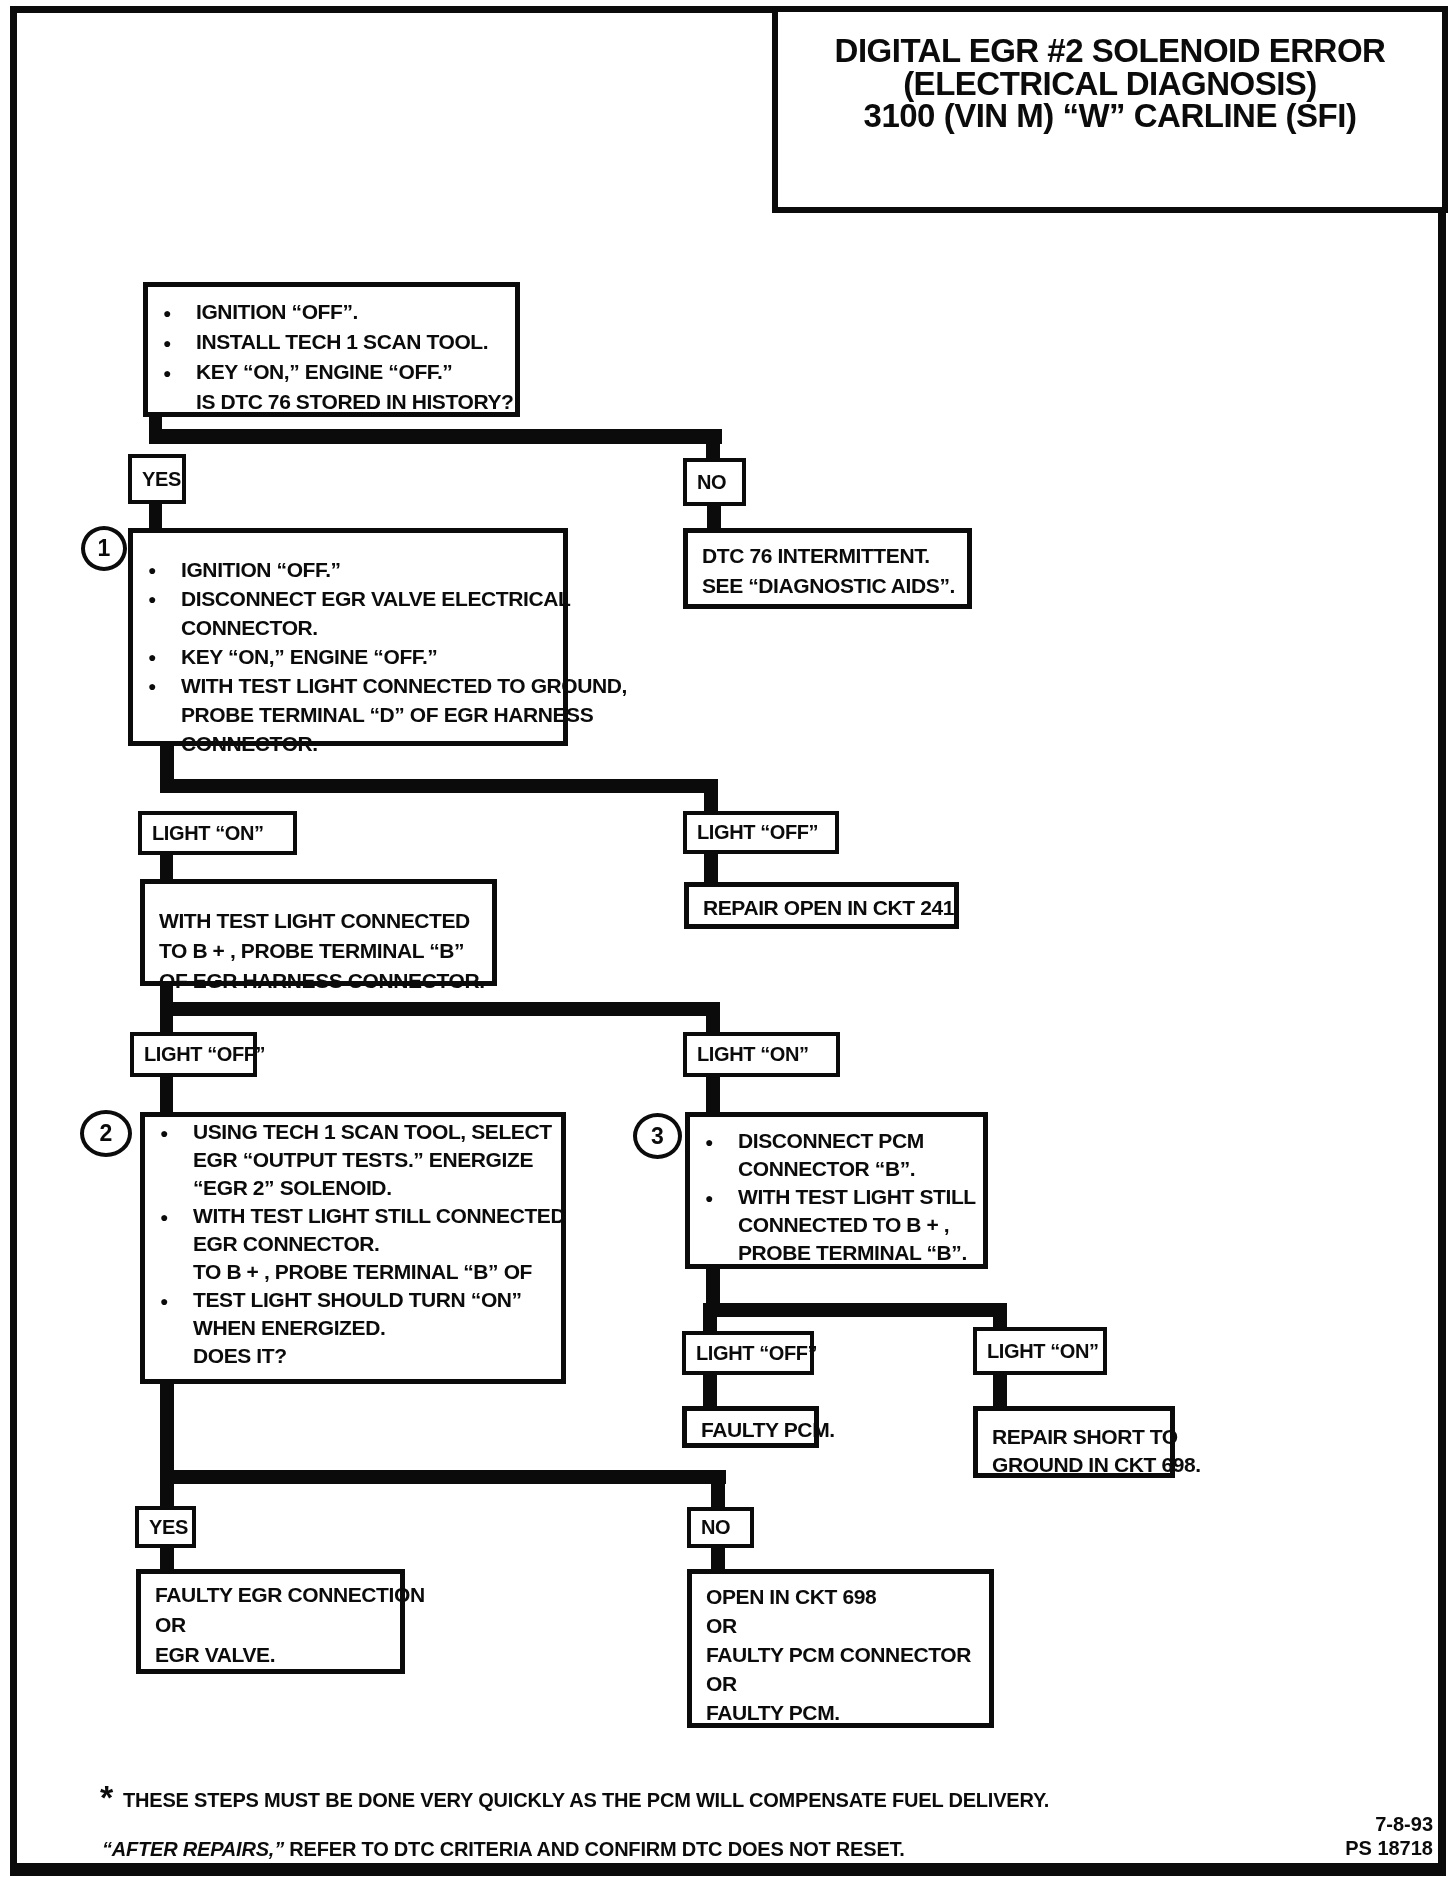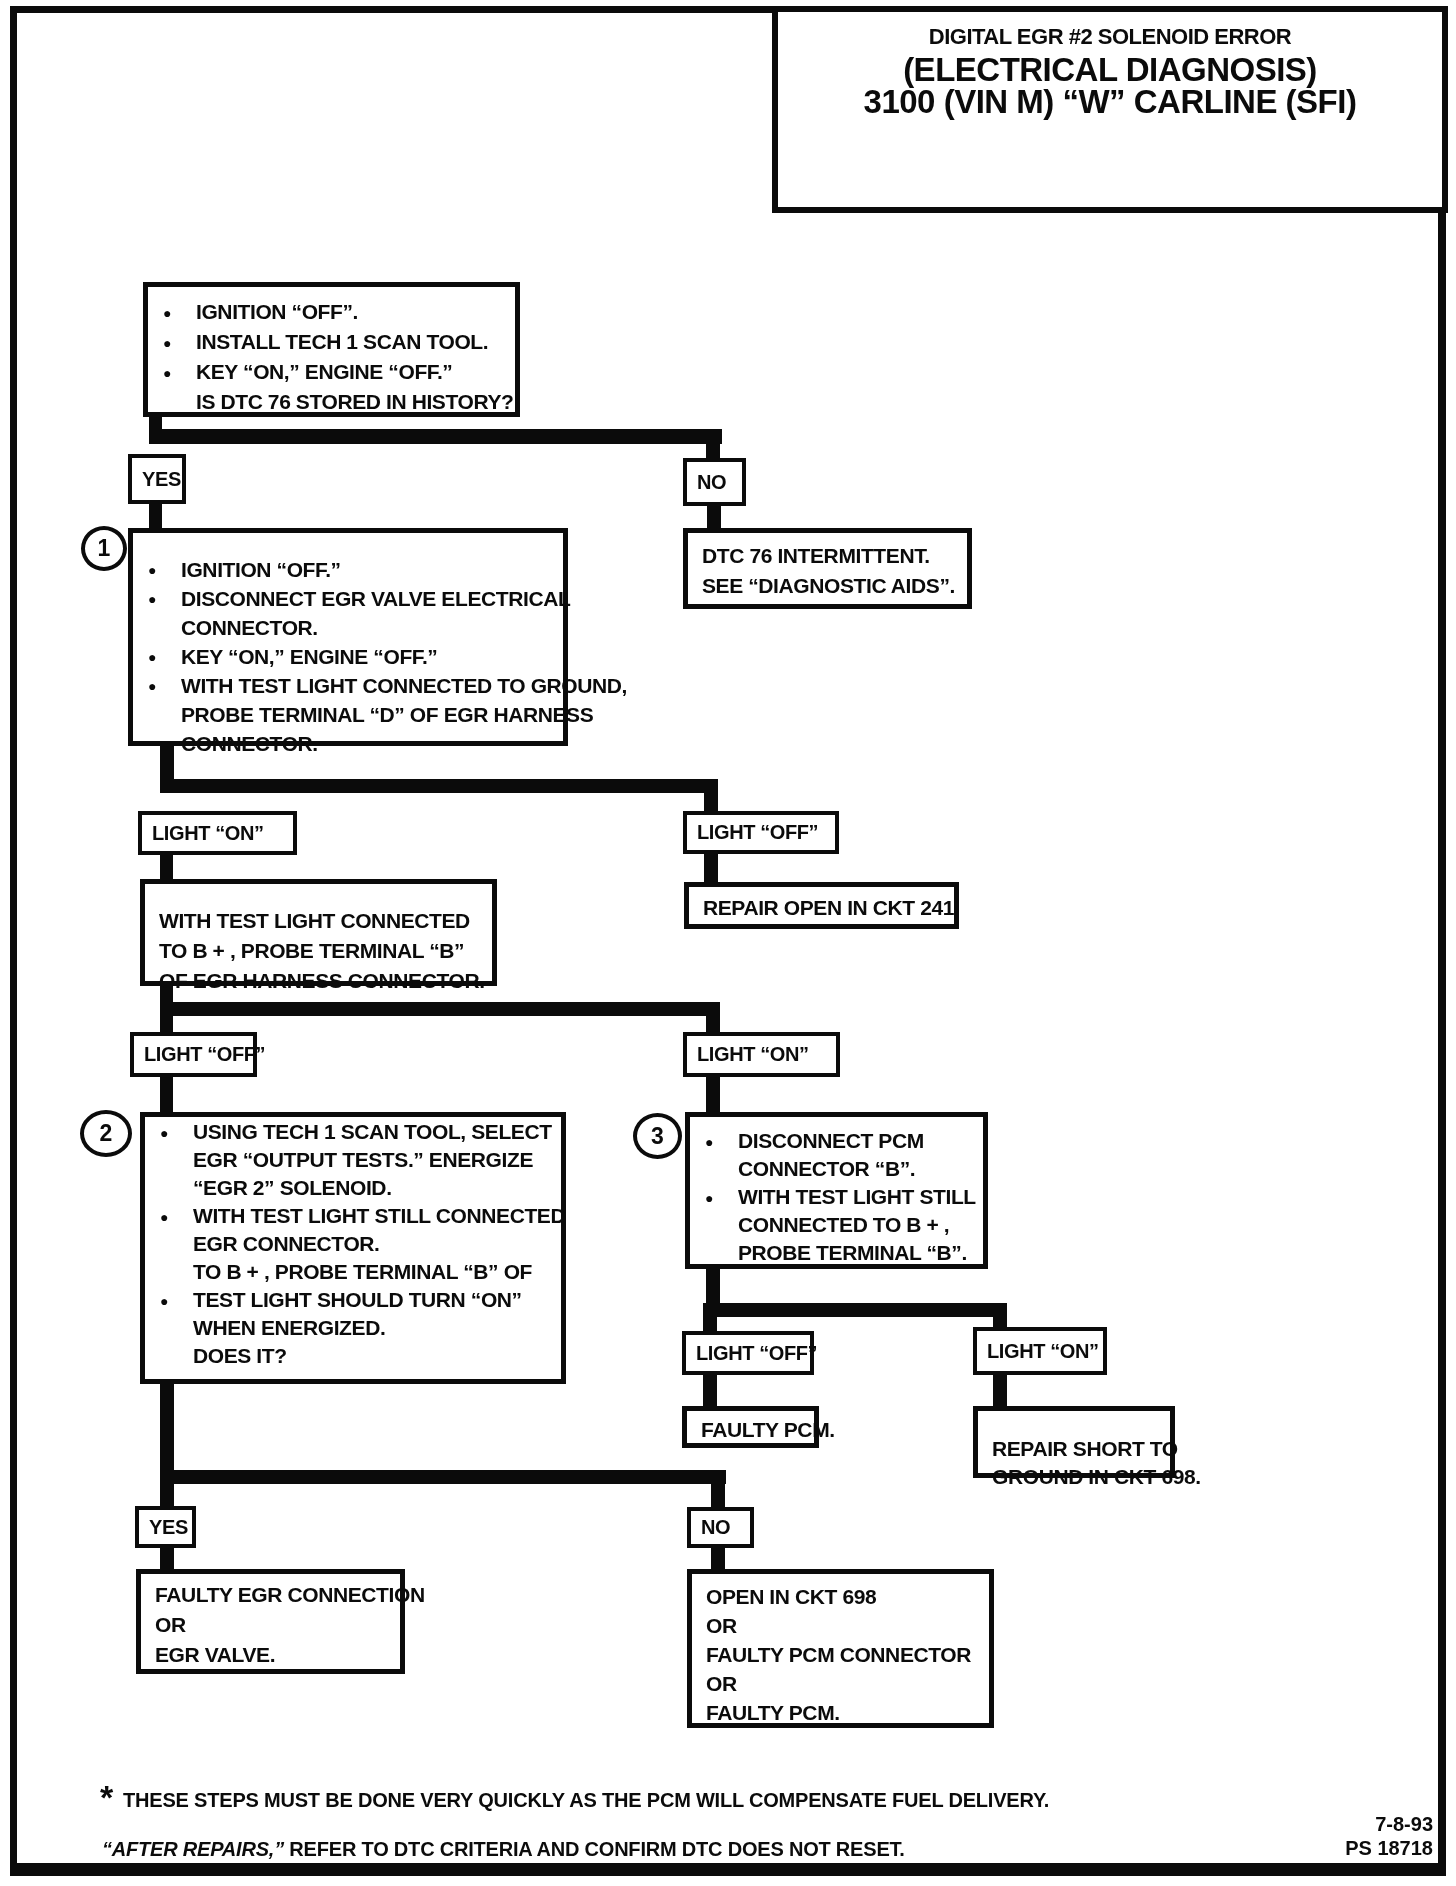--- a/index.html
+++ b/index.html
@@ -15,21 +15,21 @@
     border-style:solid; border-color:var(--ink);
     border-width:7px 8px 13px 7px; box-sizing:border-box;
   }
   
   .title-box {
     position:absolute; left:772px; top:6px; width:676px; height:207px;
     border:6px solid var(--ink); box-sizing:border-box; background:var(--paper);
     text-align:center; letter-spacing:-0.5px;
   }
   .t1 { font-size:47px; line-height:52px; margin-top:14px; }
-  .t2 { font-size:22px; line-height:38px; margin-top:6px; }
+  .t2 { font-size:33px; line-height:38px; margin-top:20px; }
   .t3 { font-size:33px; line-height:27px; }
   .t4 { font-size:33px; line-height:38px; }
   
   .nodebox {
     position:absolute; border:5px solid var(--ink); box-sizing:border-box;
     background:var(--paper); font-size:21px; letter-spacing:-0.4px;
   }
   .nodebox .ln { position:relative; padding-left:48px; white-space:nowrap; }
   .nodebox.plain .ln { padding-left:14px; }
   .ln.b::before {
@@ -159,21 +159,21 @@
     <div class="ln">PROBE TERMINAL “B”.</div>
   </div>
 
   <div class="lbl" style="left:682px;top:1331px;width:132px;height:44px">LIGHT “OFF”</div>
   <div class="lbl" style="left:973px;top:1327px;width:134px;height:48px">LIGHT “ON”</div>
 
   <div class="nodebox plain" style="left:682px;top:1406px;width:137px;height:42px;padding-top:5px;line-height:27px">
     <div class="ln">FAULTY PCM.</div>
   </div>
 
-  <div class="nodebox plain" style="left:973px;top:1406px;width:202px;height:72px;padding-top:24px;line-height:28px">
+  <div class="nodebox plain" style="left:973px;top:1406px;width:202px;height:72px;padding-top:12px;line-height:28px">
     <div class="ln">REPAIR SHORT TO</div>
     <div class="ln">GROUND IN CKT 698.</div>
   </div>
 
   <div class="lbl" style="left:135px;top:1506px;width:61px;height:42px">YES</div>
   <div class="lbl" style="left:687px;top:1507px;width:67px;height:41px">NO</div>
 
   <div class="nodebox plain" style="left:136px;top:1569px;width:269px;height:105px;padding-top:6px;line-height:30px">
     <div class="ln">FAULTY EGR CONNECTION</div>
     <div class="ln">OR</div>

